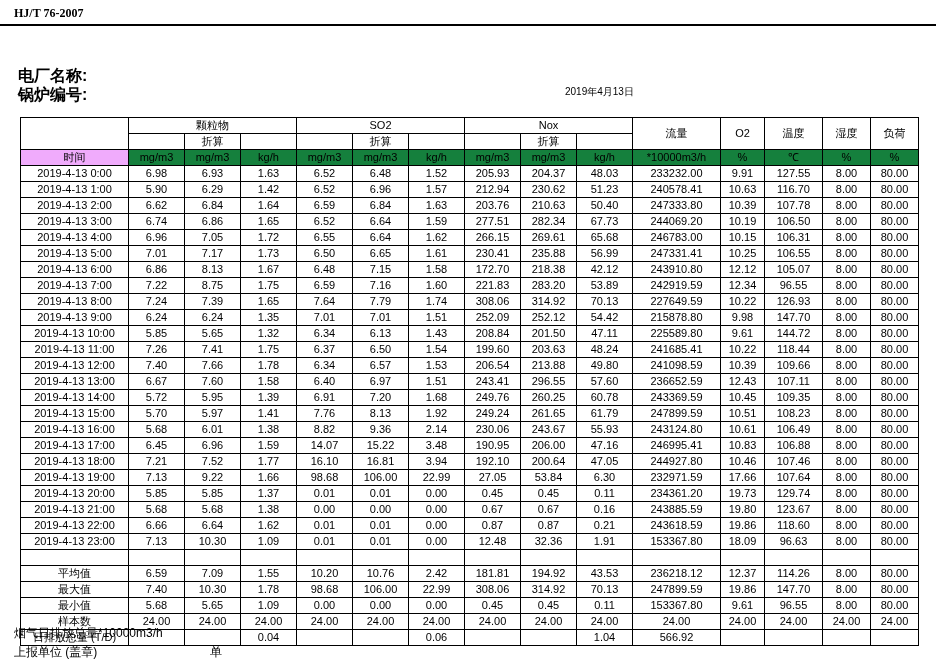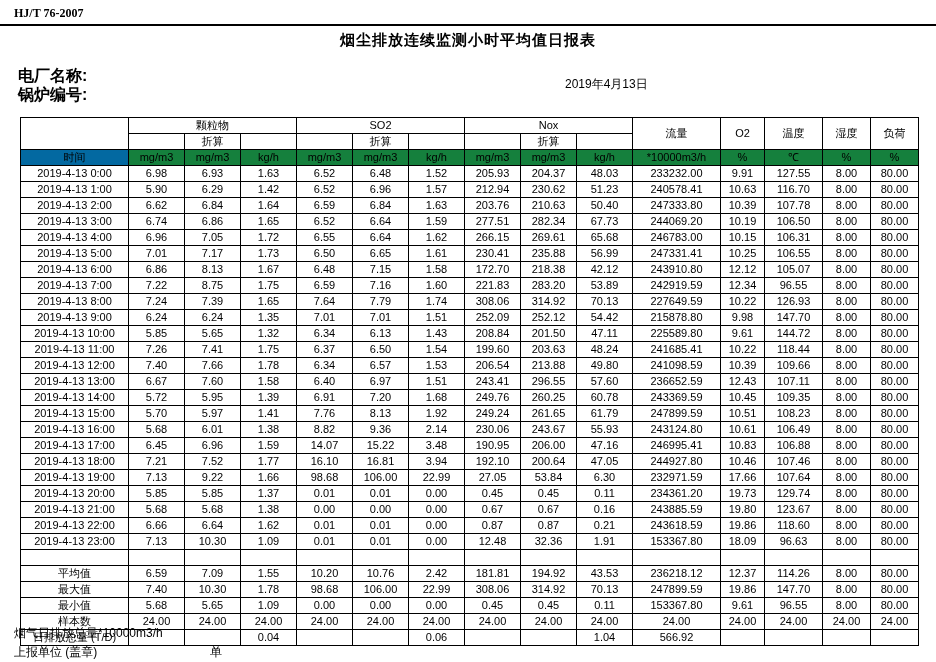--- a/index.html
+++ b/index.html
@@ -26,42 +26,42 @@
     position: absolute; left: 0; top: 31px; width: 936px;
     text-align: center;
     font-size: 15px; font-weight: bold;
     font-family: "Liberation Serif", serif;
     letter-spacing: 1px;
   }
 
   .field-block { position: absolute; left: 18px; top: 66px; font-size: 16px; }
   .field-row { height: 19px; line-height: 19px; font-weight: bold; }
   .report-date {
-    position: absolute; left: 565px; top: 76px;
-    font-size: 12px;
+    position: absolute; left: 565px; top: 85px;
+    font-size: 10px;
   }
 
   table.rep {
     position: absolute; left: 20px; top: 117px;
     border-collapse: collapse;
     font-size: 11px;
     font-family: "Liberation Sans", sans-serif;
   }
   table.rep td, table.rep th {
     border: 1px solid #000;
     padding: 0 3px;
     height: 15px;
     line-height: 15px;
     text-align: center;
     font-weight: normal;
     white-space: nowrap;
   }
   .grp { font-size: 11px; }
   .hdr-unit { background: #15803d; }
-  .hdr-time { background: #0369a1; }
+  .hdr-time { background: #f0abfc; }
   td.num { text-align: right; padding-right: 5px; }
   td.tm  { text-align: right; padding-right: 6px; }
   .blankrow td { height: 15px; }
   .sum-label { text-align: right; padding-right: 6px; margin-top: 32px; }
   tr.summary td { }
 
   .daily-row td { }
   .daily-label { text-align: left; padding-left: 2px; }
 
   .footer {
@@ -79,21 +79,20 @@
   .w-hum  { width: 48px; }
   .w-load { width: 48px; }
 </style>
 </head>
 <body>
 
 <div class="page">
 
   <div class="std-code">HJ/T  76-2007</div>
   <div class="rule"></div>
-  <div class="doc-title">烟尘排放连续监测小时平均值日报表</div>
 
   <div class="field-block">
     <div class="field-row">电厂名称:</div>
     <div class="field-row">锅炉编号:</div>
   </div>
   <div class="report-date">2019年4月13日</div>
 
   <table class="rep">
     <thead>
       <tr>

